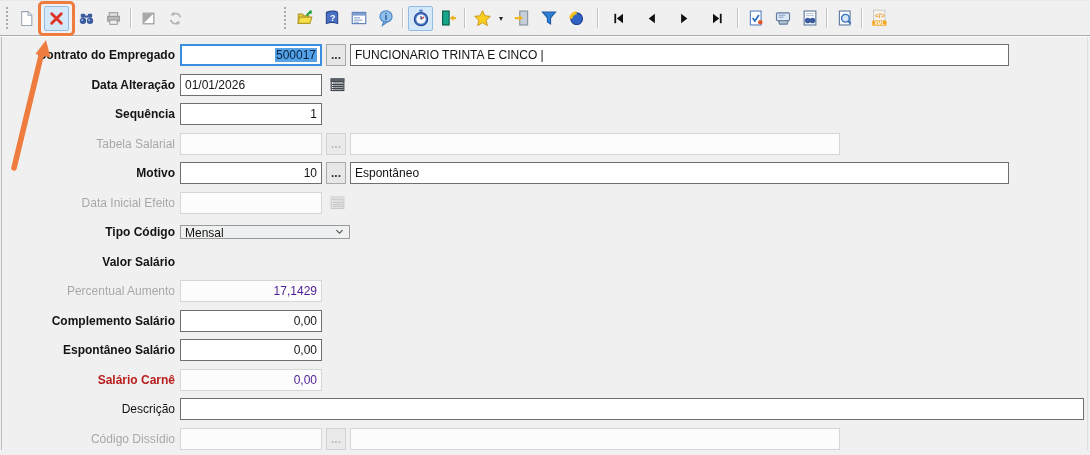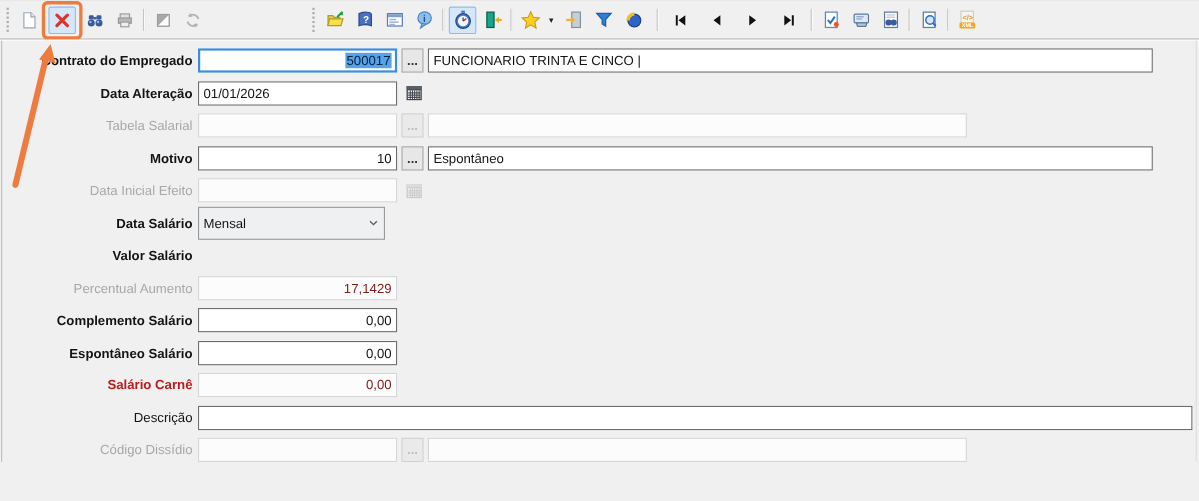--- a/index.html
+++ b/index.html
@@ -25,37 +25,37 @@
   .form::before{content:"";position:absolute;left:1px;top:0;bottom:0;width:1px;background:#bcbcbc}
   .form::after{content:"";position:absolute;right:2px;top:0;bottom:0;width:1px;background:#dedede}
   .row{display:flex;align-items:center;height:22px;margin-bottom:7.5px}
   .lbl{width:175px;text-align:right;padding-right:5px;flex:none;
        font-size:12px;font-weight:bold;color:#141414;white-space:nowrap}
   .lbl.dim{color:#a8a8a8;font-weight:normal}
   .lbl.dimb{color:#b91c1c;font-weight:bold}
   .lbl.plain{font-weight:normal}
   input,.inpdiv{height:22px;box-sizing:border-box;border:1px solid #6f6f6f;background:#fff;
        font-family:"Liberation Sans",sans-serif;font-size:12px;color:#141414;padding:0 4px;outline:none}
-  .inp{width:181px;flex:none}
+  .inp{width:142px;flex:none}
   .num{text-align:right}
-  .dis{border-color:#d6d6d6;color:#7f1d1d;background:#fcfcfc}
+  .dis{border-color:#d6d6d6;color:#4c1d95;background:#fcfcfc}
   .long{width:659px;margin-left:4px;flex:none}
   .short{width:490px;margin-left:4px;flex:none}
   .wide{width:904px;flex:none}
   .inpdiv{display:flex;align-items:center;justify-content:flex-end}
   .focused{border:2px solid #3a8ede;padding:0 3px}
   .sel{background:#55a2e8;color:#06233f;padding:0 1px}
   .dots{width:20px;height:22px;margin-left:4px;border:1px solid #a9a9a9;background:#e7e7e7;
         font-family:"Liberation Sans",sans-serif;font-size:12px;font-weight:bold;color:#333;
         display:flex;align-items:flex-end;justify-content:center;padding:0 0 3px;flex:none;box-sizing:border-box}
   .dots.ddis{color:#bdbdbd;border-color:#d2d2d2;background:#eaeaea}
   .calbtn{width:24px;height:22px;margin-left:3px;border:none;background:transparent;padding:0;flex:none;
           display:flex;align-items:center;justify-content:center}
-  .combo{width:170px;flex:none;height:30px;box-sizing:border-box;border:1px solid #999;
-         background:#eef0f1;display:flex;align-items:center;justify-content:space-between;
+  .combo{width:170px;flex:none;height:14px;box-sizing:border-box;border:1px solid #999;
+         background:#eef0f1;display:flex;justify-content:space-between;
          padding:0 4px;font-size:12px;color:#141414}
   .arrow-overlay{position:absolute;left:0;top:28px;pointer-events:none;z-index:5}
 </style>
 </head>
 <body>
 
 <div class="toolbar">
   <div class="grip"></div>
 
   <button class="tb" title="new-document-icon">
@@ -302,20 +302,24 @@
             <rect x="9.9" y="5.8" width="0.9" height="7.4"></rect>
             <rect x="11.8" y="5.8" width="0.9" height="7.4"></rect>
             <rect x="2.6" y="7.5" width="10.8" height="0.9"></rect>
             <rect x="2.6" y="9.4" width="10.8" height="0.9"></rect>
             <rect x="2.6" y="11.3" width="10.8" height="0.9"></rect>
           </g>
         </svg>
     </button>
   </div>
 
+  <div class="row">
+    <label class="lbl">Sequência</label>
+    <input class="inp num" value="1" style="">
+  </div>
 
   <div class="row">
     <label class="lbl dim">Tabela Salarial</label>
     <input class="inp dis" disabled="" value="" style="">
     <button class="dots ddis" disabled="">...</button>
     <input class="short dis" disabled="" value="" style="">
   </div>
 
   <div class="row">
     <label class="lbl">Motivo</label>
@@ -340,21 +344,21 @@
             <rect x="11.8" y="5.8" width="0.9" height="7.4"></rect>
             <rect x="2.6" y="7.5" width="10.8" height="0.9"></rect>
             <rect x="2.6" y="9.4" width="10.8" height="0.9"></rect>
             <rect x="2.6" y="11.3" width="10.8" height="0.9"></rect>
           </g>
         </svg>
     </button>
   </div>
 
   <div class="row">
-    <label class="lbl">Data Salário</label>
+    <label class="lbl">Tipo Código</label>
     <div class="combo">
       <span>Mensal</span>
       <svg width="11" height="11" viewBox="0 0 16 16">
           <path d="M3.5 6l4.5 4.5L12.5 6" fill="none" stroke="#5a5a5a" stroke-width="1.8"></path>
         </svg>
     </div>
   </div>
 
   <div class="row">
     <label class="lbl">Valor Salário</label>

